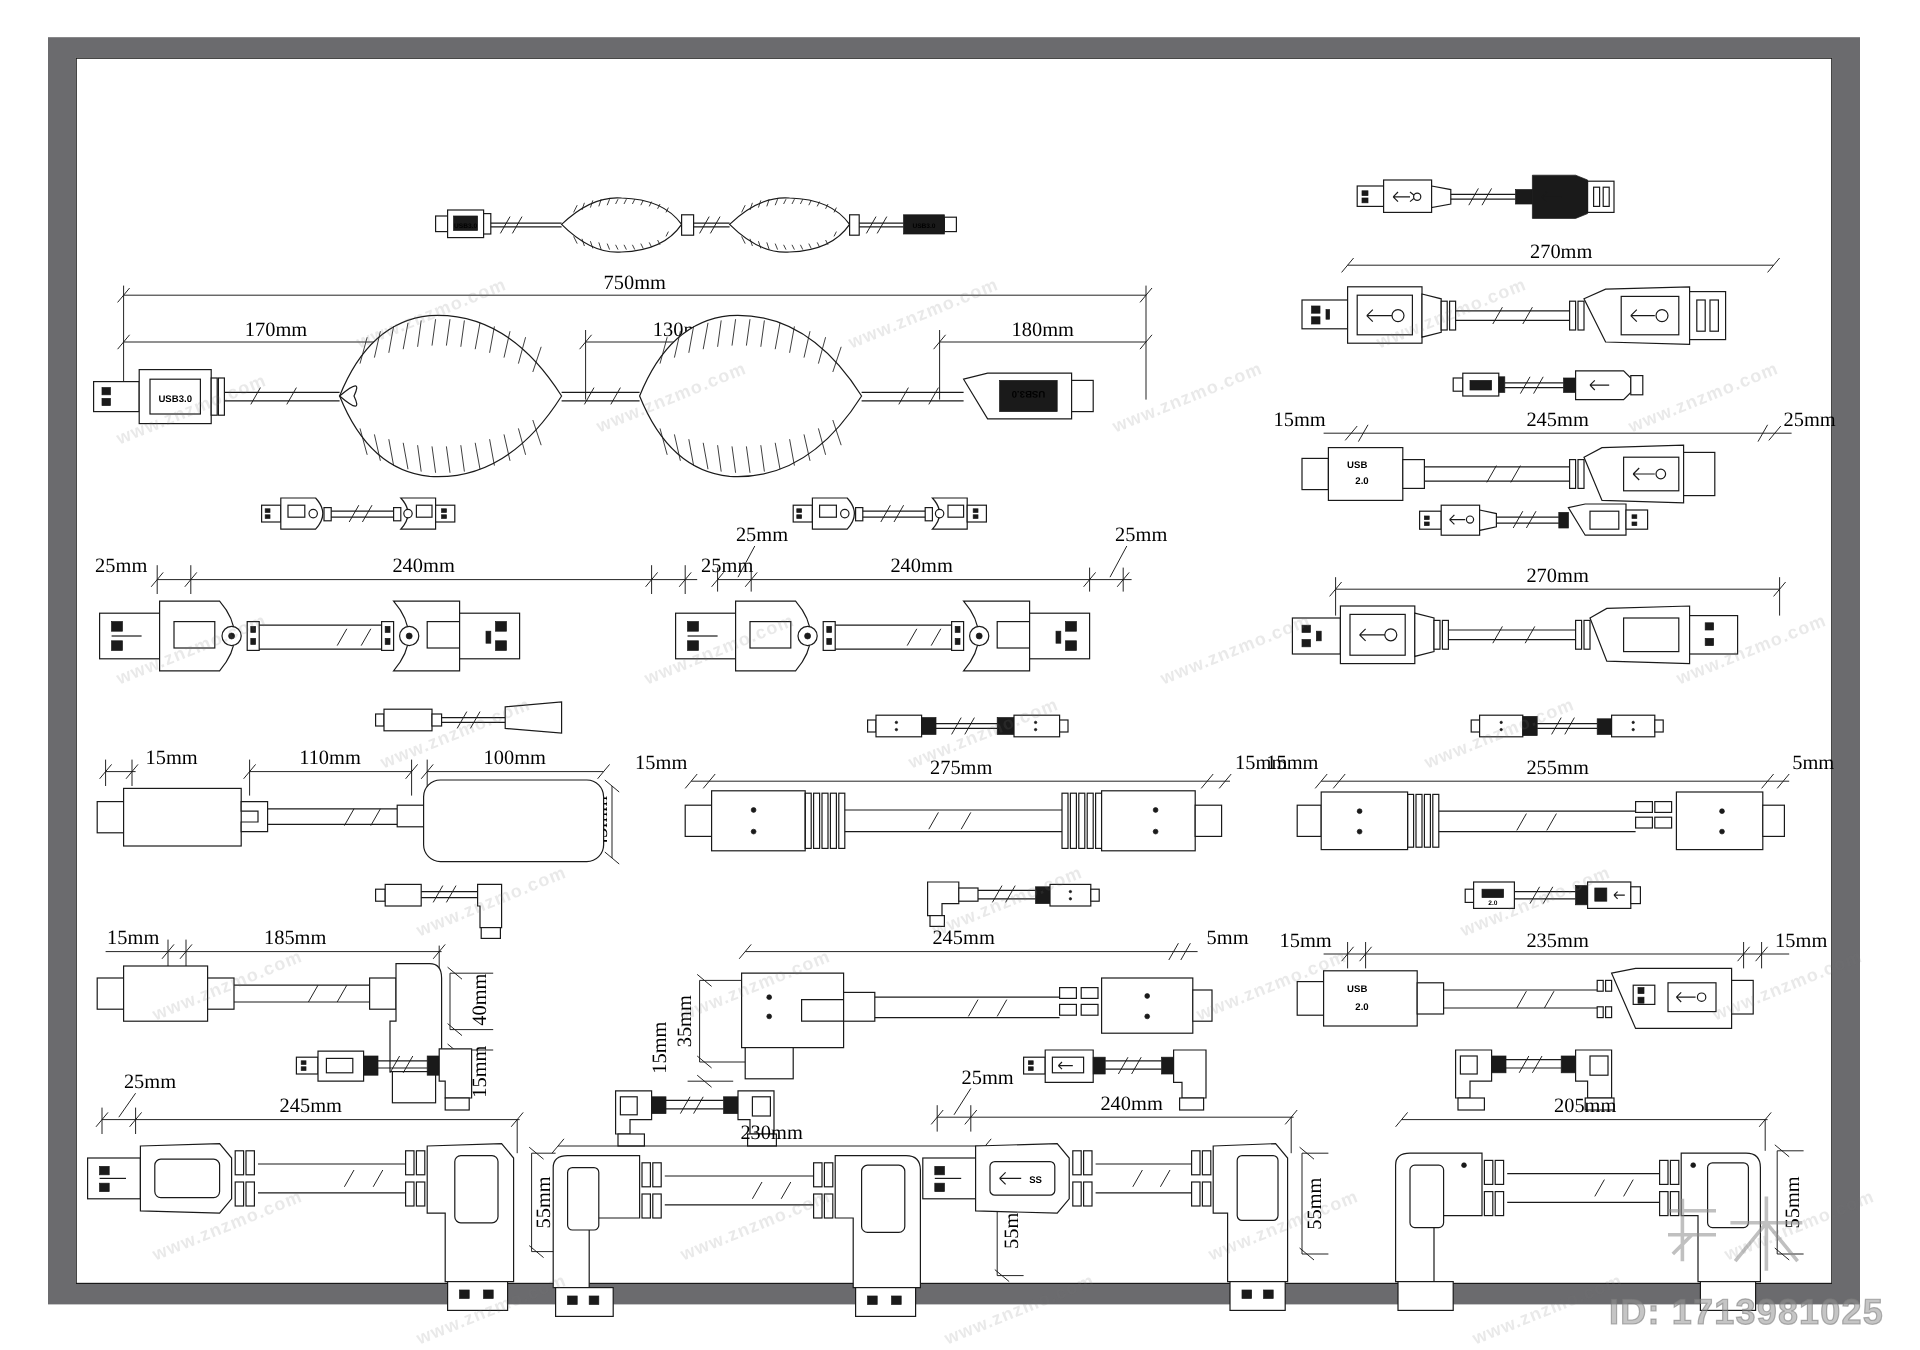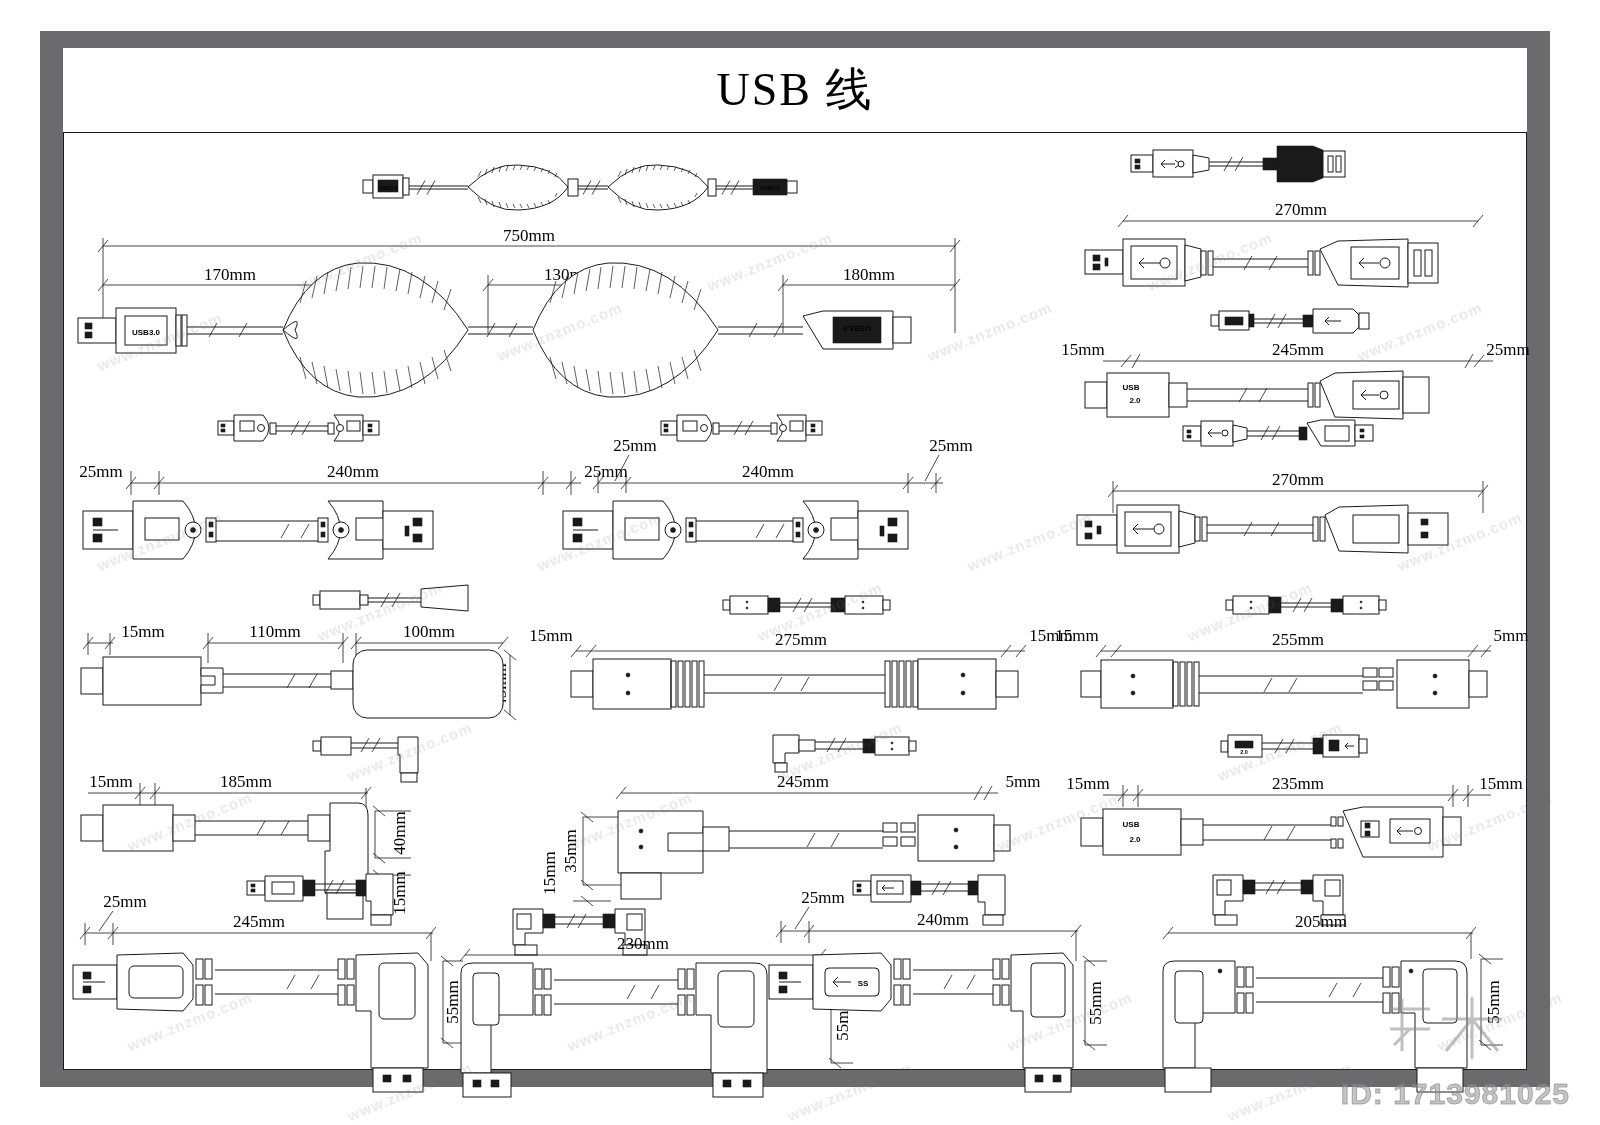--- a/index.html
+++ b/index.html
@@ -91,23 +91,20 @@
 </style>
 </head>
 <body>
 
 <div id="sheet">
 
   <div class="frame-outer"></div>
   <div class="frame-band"></div>
   <div class="frame-inner-white"></div>
 
-  <div class="title-block">
-    <span class="title-text">USB  线</span>
-  </div>
 
   <div id="canvas">
     <svg class="dwg" width="1464" height="937" viewBox="0 0 1464 937">
       <defs>
         <style>
           .ln  { stroke:#1a1a1a; stroke-width:1; fill:none; }
           .ln2 { stroke:#1a1a1a; stroke-width:1.4; fill:none; }
           .thin{ stroke:#1a1a1a; stroke-width:0.7; fill:none; }
           .fillw { fill:#ffffff; stroke:#1a1a1a; stroke-width:1; }
           .fillk { fill:#1a1a1a; stroke:#1a1a1a; stroke-width:0.6; }

